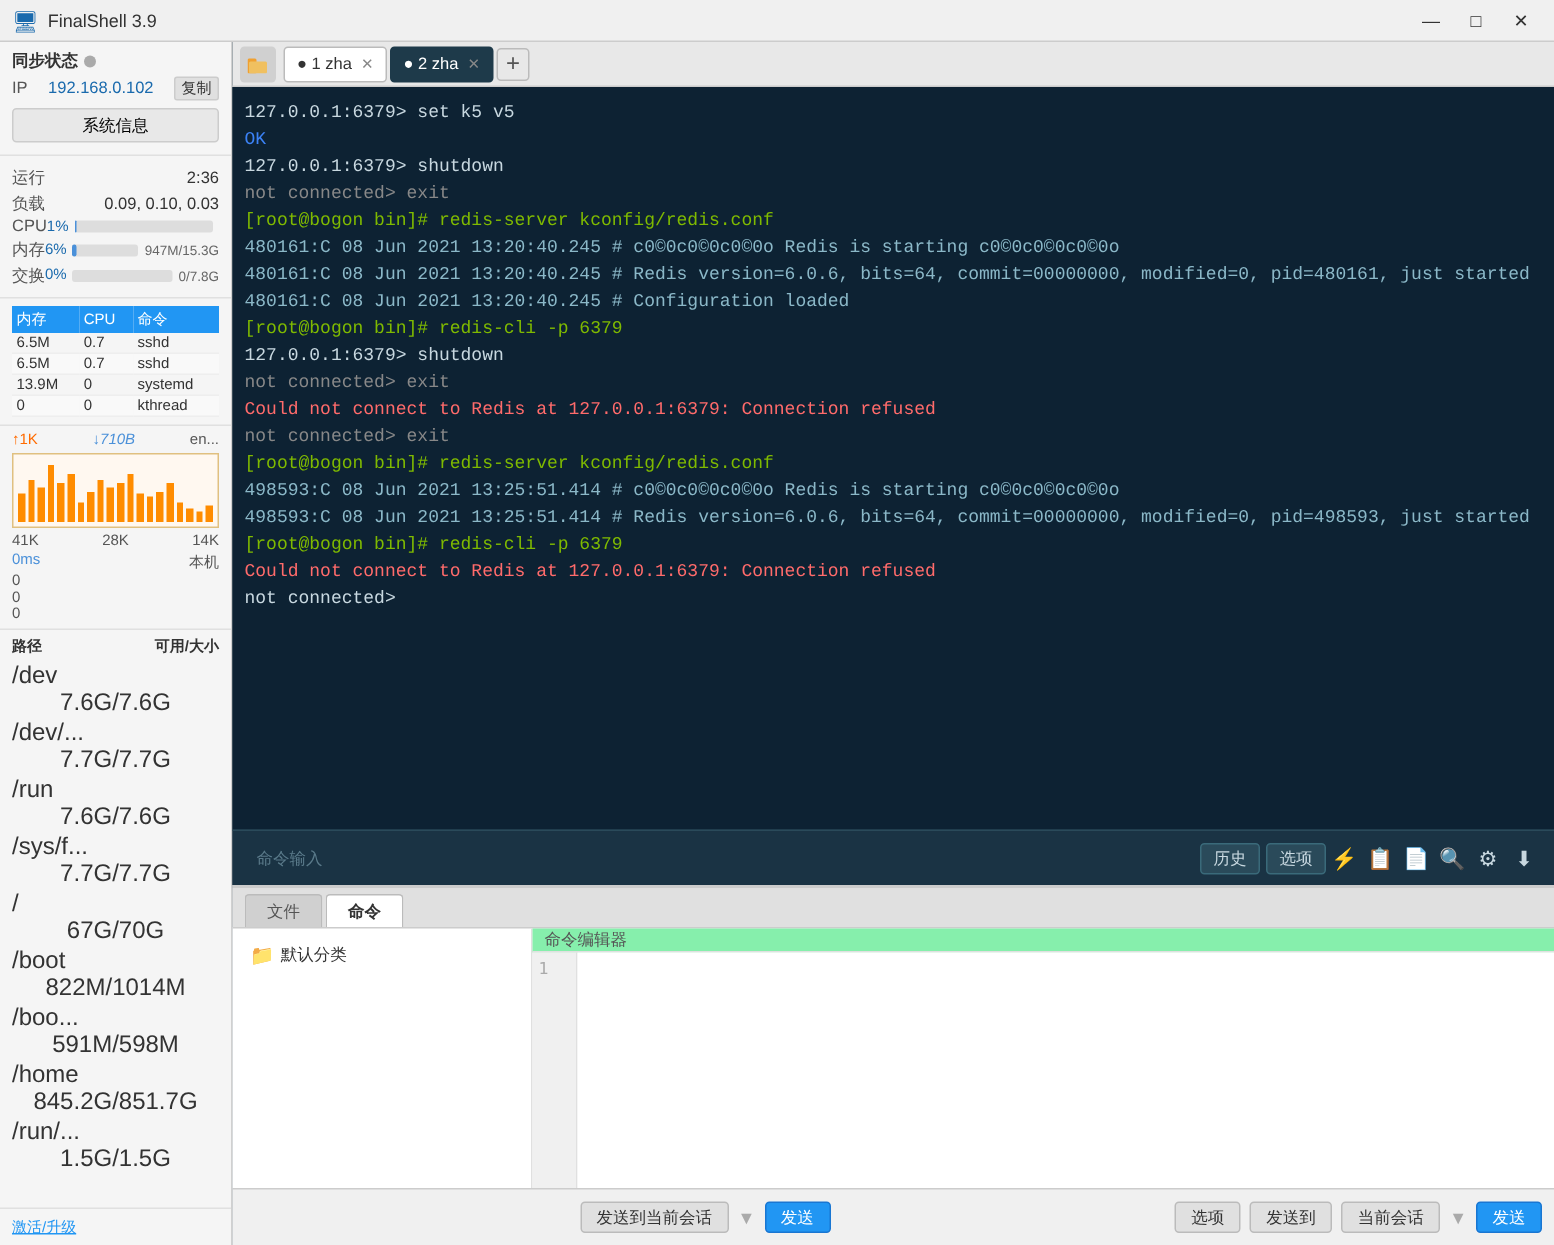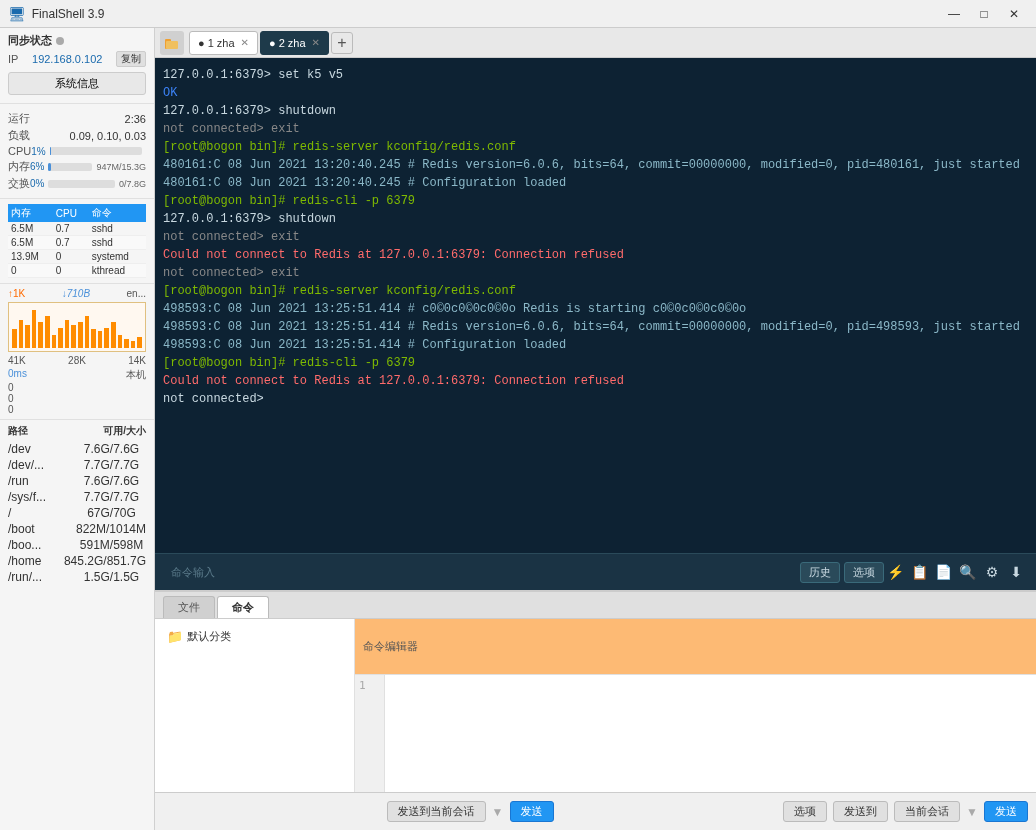--- a/index.html
+++ b/index.html
@@ -62,21 +62,21 @@
     .proc-table td { padding: 1px 3px; color: #333; border-bottom: 1px solid #eee; }
     .proc-table tr:nth-child(even) { background: #f9f9f9; }
 
     
     .net-section { padding: 4px 8px; border-bottom: 1px solid #e0e0e0; }
     .net-chart { height: 50px; background: #fff8f0; border: 1px solid #e0c080; margin: 3px 0; position: relative; overflow: hidden; }
 
     
     .disk-section { padding: 4px 8px; flex: 1; overflow-y: auto; }
     .disk-header { display: flex; font-size: 10px; font-weight: bold; color: #333; margin-bottom: 3px; justify-content: space-between; }
-    .disk-row { display: flex; justify-content: space-between; font-size: 12px; color: #333; padding: 1px 0; }
+    .disk-row { display: flex; justify-content: space-between; font-size: 16px; color: #333; padding: 1px 0; flex-direction: column; }
     .disk-path { flex: 1; color: #333; }
     .disk-avail { flex: 1; text-align: center; color: #333; }
 
     
     .activate-link { padding: 5px 8px; font-size: 10px; color: #2196F3; cursor: pointer; text-decoration: underline; border-top: 1px solid #e0e0e0; }
 
     
     #right-panel {
       flex: 1;
       display: flex;
@@ -165,21 +165,21 @@
       font-size: 11px;
     }
     .folder-item { display: flex; align-items: center; gap: 4px; padding: 2px 4px; cursor: pointer; color: #333; }
     .folder-icon { color: #f0a030; font-size: 13px; }
     #cmd-editor-panel {
       flex: 1;
       display: flex;
       flex-direction: column;
       padding: 0;
     }
-    .editor-header { padding: 20px 8px; font-size: 11px; color: #555; border-bottom: 1px solid #e0e0e0; background: #fdba74; }
+    .editor-header { padding: 0 8px; font-size: 11px; color: #555; border-bottom: 1px solid #e0e0e0; background: #86efac; }
     #cmd-editor {
       flex: 1;
       display: flex;
     }
     .line-numbers { width: 30px; background: #f0f0f0; border-right: 1px solid #e0e0e0; padding: 4px 4px; font-size: 11px; color: #aaa; font-family: monospace; }
     .editor-text { flex: 1; padding: 4px 8px; font-family: monospace; font-size: 11px; color: #333; outline: none; border: none; resize: none; background: white; }
 
     
     #bottom-toolbar {
       height: 38px;
@@ -404,20 +404,21 @@
             <span class="disk-path">/home</span>
             <span class="disk-avail">845.2G/851.7G</span>
           </div>
           <div class="disk-row">
             <span class="disk-path">/run/...</span>
             <span class="disk-avail">1.5G/1.5G</span>
           </div>
         </div>
     </div>
 
+    <div class="activate-link">激活/升级</div>
   </div>
 
   <div id="right-panel">
 
     <div id="tabbar">
       <div class="nav-icon">
         <svg width="14" height="12" viewBox="0 0 14 12" fill="none">
           <rect x="0" y="2" width="6" height="10" rx="1" fill="#f0a030"></rect>
           <rect x="1" y="4" width="12" height="8" rx="1" fill="#f0c060"></rect>
         </svg>
@@ -433,31 +434,31 @@
       <div class="add-tab">+</div>
     </div>
 
     <div id="terminal">
 
     <div class="term-line" style="color: rgb(200, 216, 224);">127.0.0.1:6379&gt; set k5 v5</div>
         <div class="term-line" style="color: #3b82f6;">OK</div>
         <div class="term-line" style="color: rgb(200, 216, 224);">127.0.0.1:6379&gt; shutdown</div>
         <div class="term-line" style="color: rgb(136, 136, 136);">not connected&gt; exit</div>
         <div class="term-line" style="color: rgb(127, 186, 0);">[root@bogon bin]# redis-server kconfig/redis.conf</div>
+        <div class="term-line" style="color: rgb(139, 184, 200);">480161:C 08 Jun 2021 13:20:40.245 # c0©0c0©0c0©0o Redis is starting c0©0c0©0c0©0o</div>
         <div class="term-line" style="color: rgb(139, 184, 200);">480161:C 08 Jun 2021 13:20:40.245 # Redis version=6.0.6, bits=64, commit=00000000, modified=0, pid=480161, just started</div>
         <div class="term-line" style="color: rgb(139, 184, 200);">480161:C 08 Jun 2021 13:20:40.245 # Configuration loaded</div>
         <div class="term-line" style="color: rgb(127, 186, 0);">[root@bogon bin]# redis-cli -p 6379</div>
         <div class="term-line" style="color: rgb(200, 216, 224);">127.0.0.1:6379&gt; shutdown</div>
         <div class="term-line" style="color: rgb(136, 136, 136);">not connected&gt; exit</div>
         <div class="term-line" style="color: rgb(255, 107, 107);">Could not connect to Redis at 127.0.0.1:6379: Connection refused</div>
         <div class="term-line" style="color: rgb(136, 136, 136);">not connected&gt; exit</div>
         <div class="term-line" style="color: rgb(127, 186, 0);">[root@bogon bin]# redis-server kconfig/redis.conf</div>
         <div class="term-line" style="color: rgb(139, 184, 200);">498593:C 08 Jun 2021 13:25:51.414 # c0©0c0©0c0©0o Redis is starting c0©0c0©0c0©0o</div>
         <div class="term-line" style="color: rgb(139, 184, 200);">498593:C 08 Jun 2021 13:25:51.414 # Redis version=6.0.6, bits=64, commit=00000000, modified=0, pid=498593, just started</div>
-        <div class="term-line" style="color: rgb(139, 184, 200);">498593:C 08 Jun 2021 13:25:51.414 # Configuration loaded</div>
         <div class="term-line" style="color: rgb(127, 186, 0);">[root@bogon bin]# redis-cli -p 6379</div>
         <div class="term-line" style="color: rgb(255, 107, 107);">Could not connect to Redis at 127.0.0.1:6379: Connection refused</div>
         <div class="term-line" style="color: rgb(200, 216, 224);">not connected&gt; </div>
       </div>
 
     <div id="cmd-bar">
       <div class="cmd-placeholder" style="color:#5a7a8a;">命令输入</div>
       <button class="cmd-btn">历史</button>
       <button class="cmd-btn">选项</button>
       <div class="cmd-icon">⚡</div>

